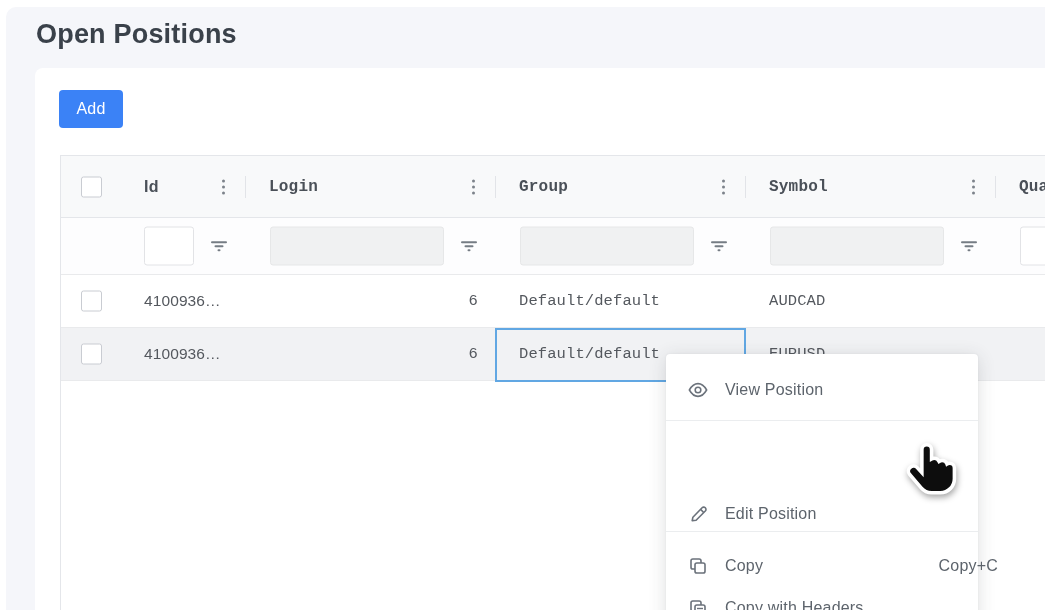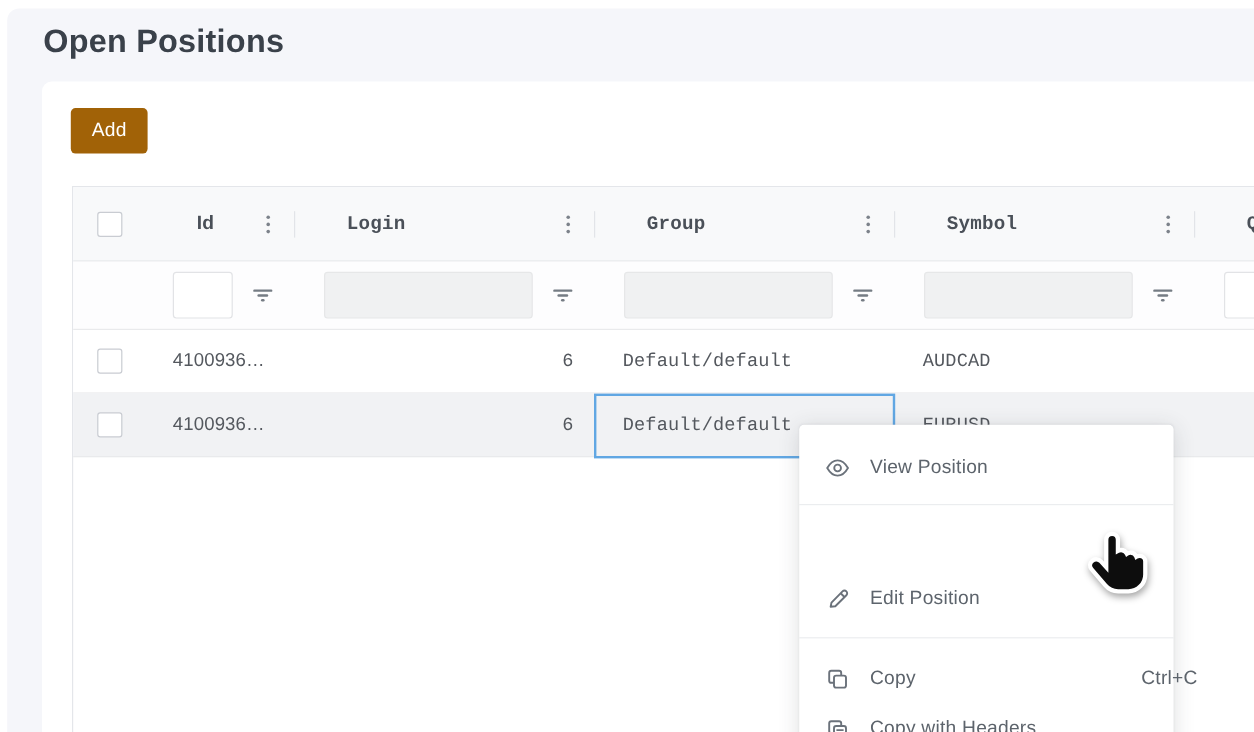--- a/index.html
+++ b/index.html
@@ -18,42 +18,42 @@
     position:absolute;left:36px;top:19px;
     font-size:27px;font-weight:600;color:#3a414a;letter-spacing:.2px;
   }
   
   .card{
     position:absolute;left:35px;top:68px;width:1080px;height:640px;
     background:#ffffff;border-radius:8px;
   }
   .btn-add{
     position:absolute;left:59px;top:90px;width:64px;height:38px;
-    background:#a16207;color:#ffffff;border:none;border-radius:4px;
+    background:#3b82f6;color:#ffffff;border:none;border-radius:4px;
     font-size:16px;font-weight:500;font-family:inherit;cursor:pointer;
     letter-spacing:.2px;
   }
   
   .grid{
     position:absolute;left:60px;top:155px;width:1185px;height:456px;
     border-left:1px solid #e4e6ea;border-top:1px solid #e4e6ea;
     box-sizing:border-box;
   }
   .g-row{display:flex;width:1185px;box-sizing:border-box;}
   .g-head{height:62px;background:#f8f9fa;border-bottom:1px solid #e4e6ea;}
   .g-filter{height:57px;background:#fdfdfe;border-bottom:1px solid #e9eaec;}
   .g-data{height:53px;background:#ffffff;border-bottom:1px solid #e9eaec;}
   .g-data.alt{background:#f1f2f4;}
   .cell{position:relative;box-sizing:border-box;flex:none;}
   .c-sel{width:60px;}
   .c-id{width:125px;}
   .c-login,.c-group,.c-symbol,.c-qty{width:250px;font-family:Liberation Mono, monospace;}
   .h-label{
     position:absolute;left:23px;top:50%;transform:translateY(-50%);
-    font-size:16px;font-weight:600;color:#4a5058;letter-spacing:.2px;margin-left:20px;
+    font-size:16px;font-weight:600;color:#4a5058;letter-spacing:.2px;
   }
   .dots{
     position:absolute;right:21px;top:50%;transform:translateY(-50%);
     display:flex;flex-direction:column;gap:3px;cursor:pointer;
   }
   .dots i{width:3px;height:3px;border-radius:50%;background:#7c828a;display:block;}
   .h-div{
     position:absolute;right:0;top:50%;transform:translateY(-50%);
     width:1px;height:22px;background:#e2e4e8;
   }
@@ -252,37 +252,37 @@
   <div class="m-item" style="top: 16px;">
     <svg class="m-icon" viewBox="0 0 22 18">
       <path d="M1.5 9 C4.4 3.9 7.9 2 11 2 s6.6 1.9 9.5 7 C17.6 14.1 14.1 16 11 16 s-6.6-1.9-9.5-7 z" fill="none" stroke="#6b727b" stroke-width="1.7"></path>
       <circle cx="11" cy="9" r="3.1" fill="none" stroke="#6b727b" stroke-width="1.7"></circle>
     </svg>
     <span class="m-label">View Position</span>
   </div>
 
   <div class="m-div" style="top:66px;"></div>
 
-  <div class="m-item" style="top: 125px;">
+  <div class="m-item" style="top: 140px;">
     <svg class="m-icon" viewBox="0 0 20 20">
       <path d="M4.2 16.6 L4.9 13.2 L14.1 3.8 a2.25 2.25 0 0 1 3.2 3.2 L8.1 16.2 L4.2 16.6 z" fill="none" stroke="#6b727b" stroke-width="1.6" stroke-linejoin="round"></path>
       <path d="M12.6 5.4 l3.1 3.1" fill="none" stroke="#6b727b" stroke-width="1.6"></path>
     </svg>
     <span class="m-label">Edit Position</span>
   </div>
 
   <div class="m-div" style="top:177px;"></div>
 
   <div class="m-item" style="top: 192px; text-align: center;">
     <svg class="m-icon" viewBox="0 0 20 20">
       <rect x="3" y="3" width="10" height="10" rx="1.8" fill="none" stroke="#6b727b" stroke-width="1.6"></rect>
       <rect x="7" y="7" width="10" height="10" rx="1.8" fill="#ffffff" stroke="#6b727b" stroke-width="1.6"></rect>
     </svg>
     <span class="m-label">Copy</span>
-    <span class="m-shortcut">Ctrl+C</span>
+    <span class="m-shortcut">Copy+C</span>
   </div>
 
   <div class="m-item" style="top: 234px;">
     <svg class="m-icon" viewBox="0 0 20 20">
       <rect x="3" y="3" width="10" height="10" rx="1.8" fill="none" stroke="#6b727b" stroke-width="1.6"></rect>
       <rect x="7" y="7" width="10" height="10" rx="1.8" fill="#ffffff" stroke="#6b727b" stroke-width="1.6"></rect>
       <path d="M9 10.5 h6" stroke="#6b727b" stroke-width="1.4"></path>
     </svg>
     <span class="m-label">Copy with Headers</span>
   </div>

